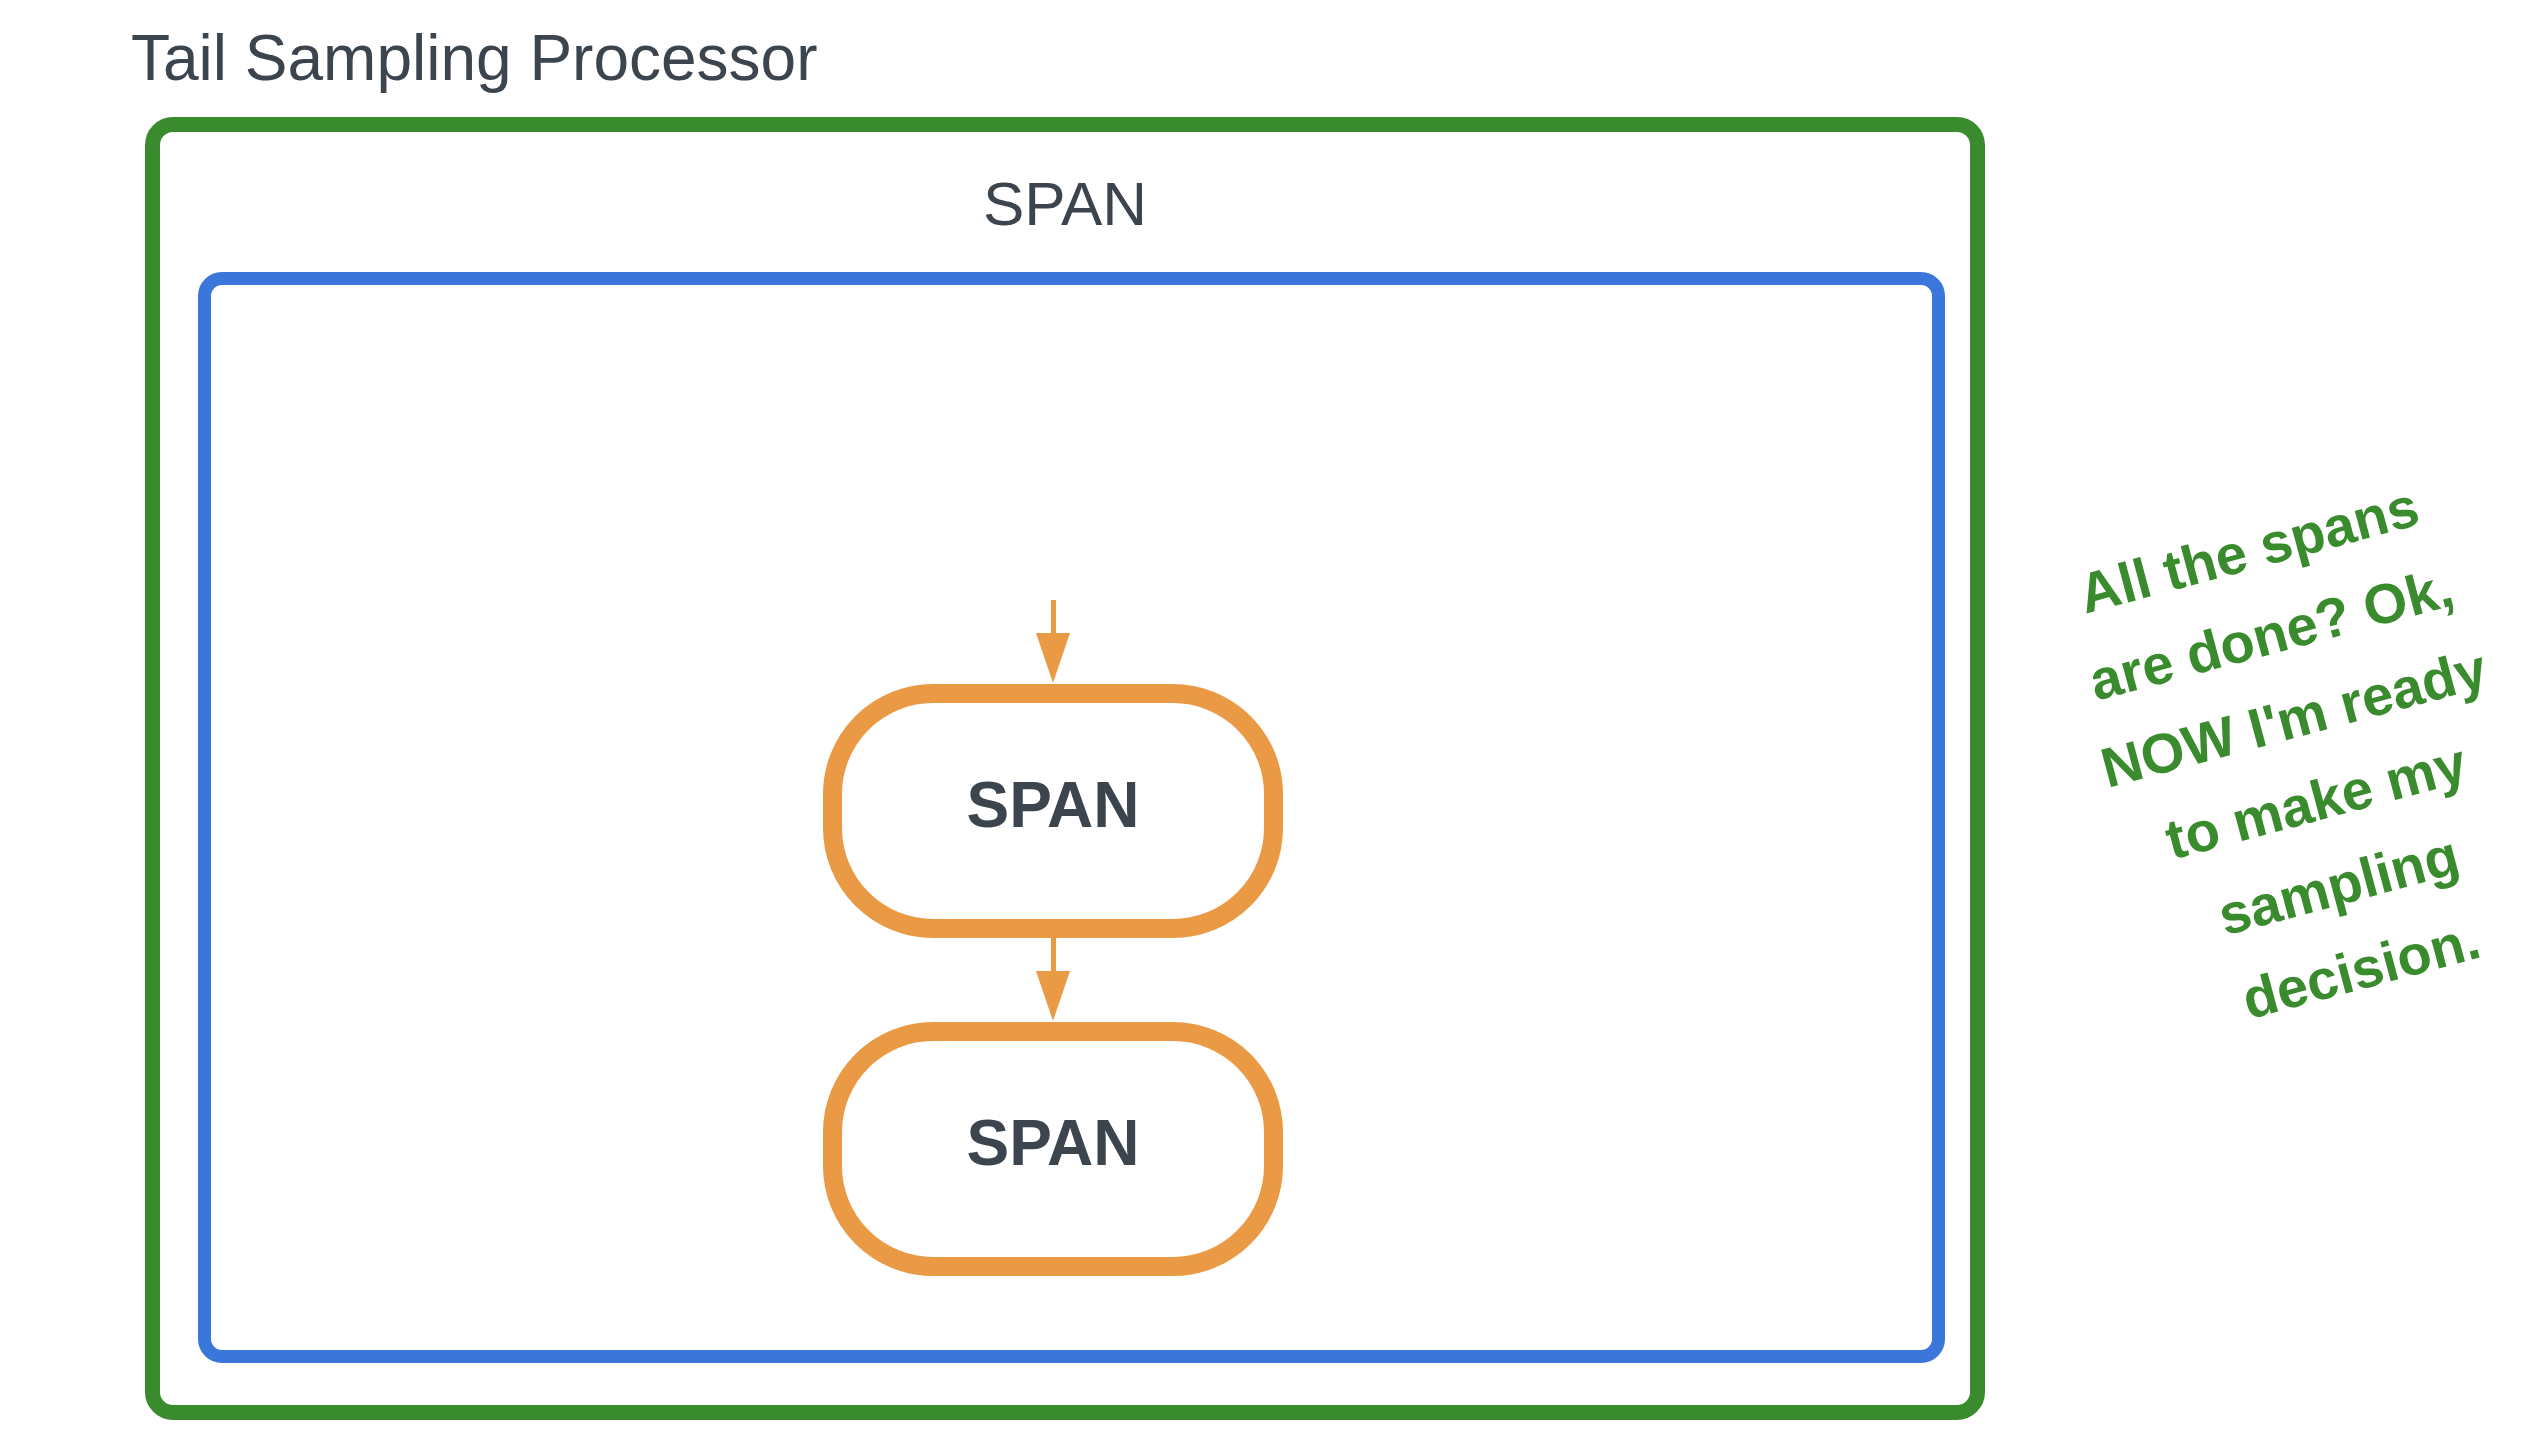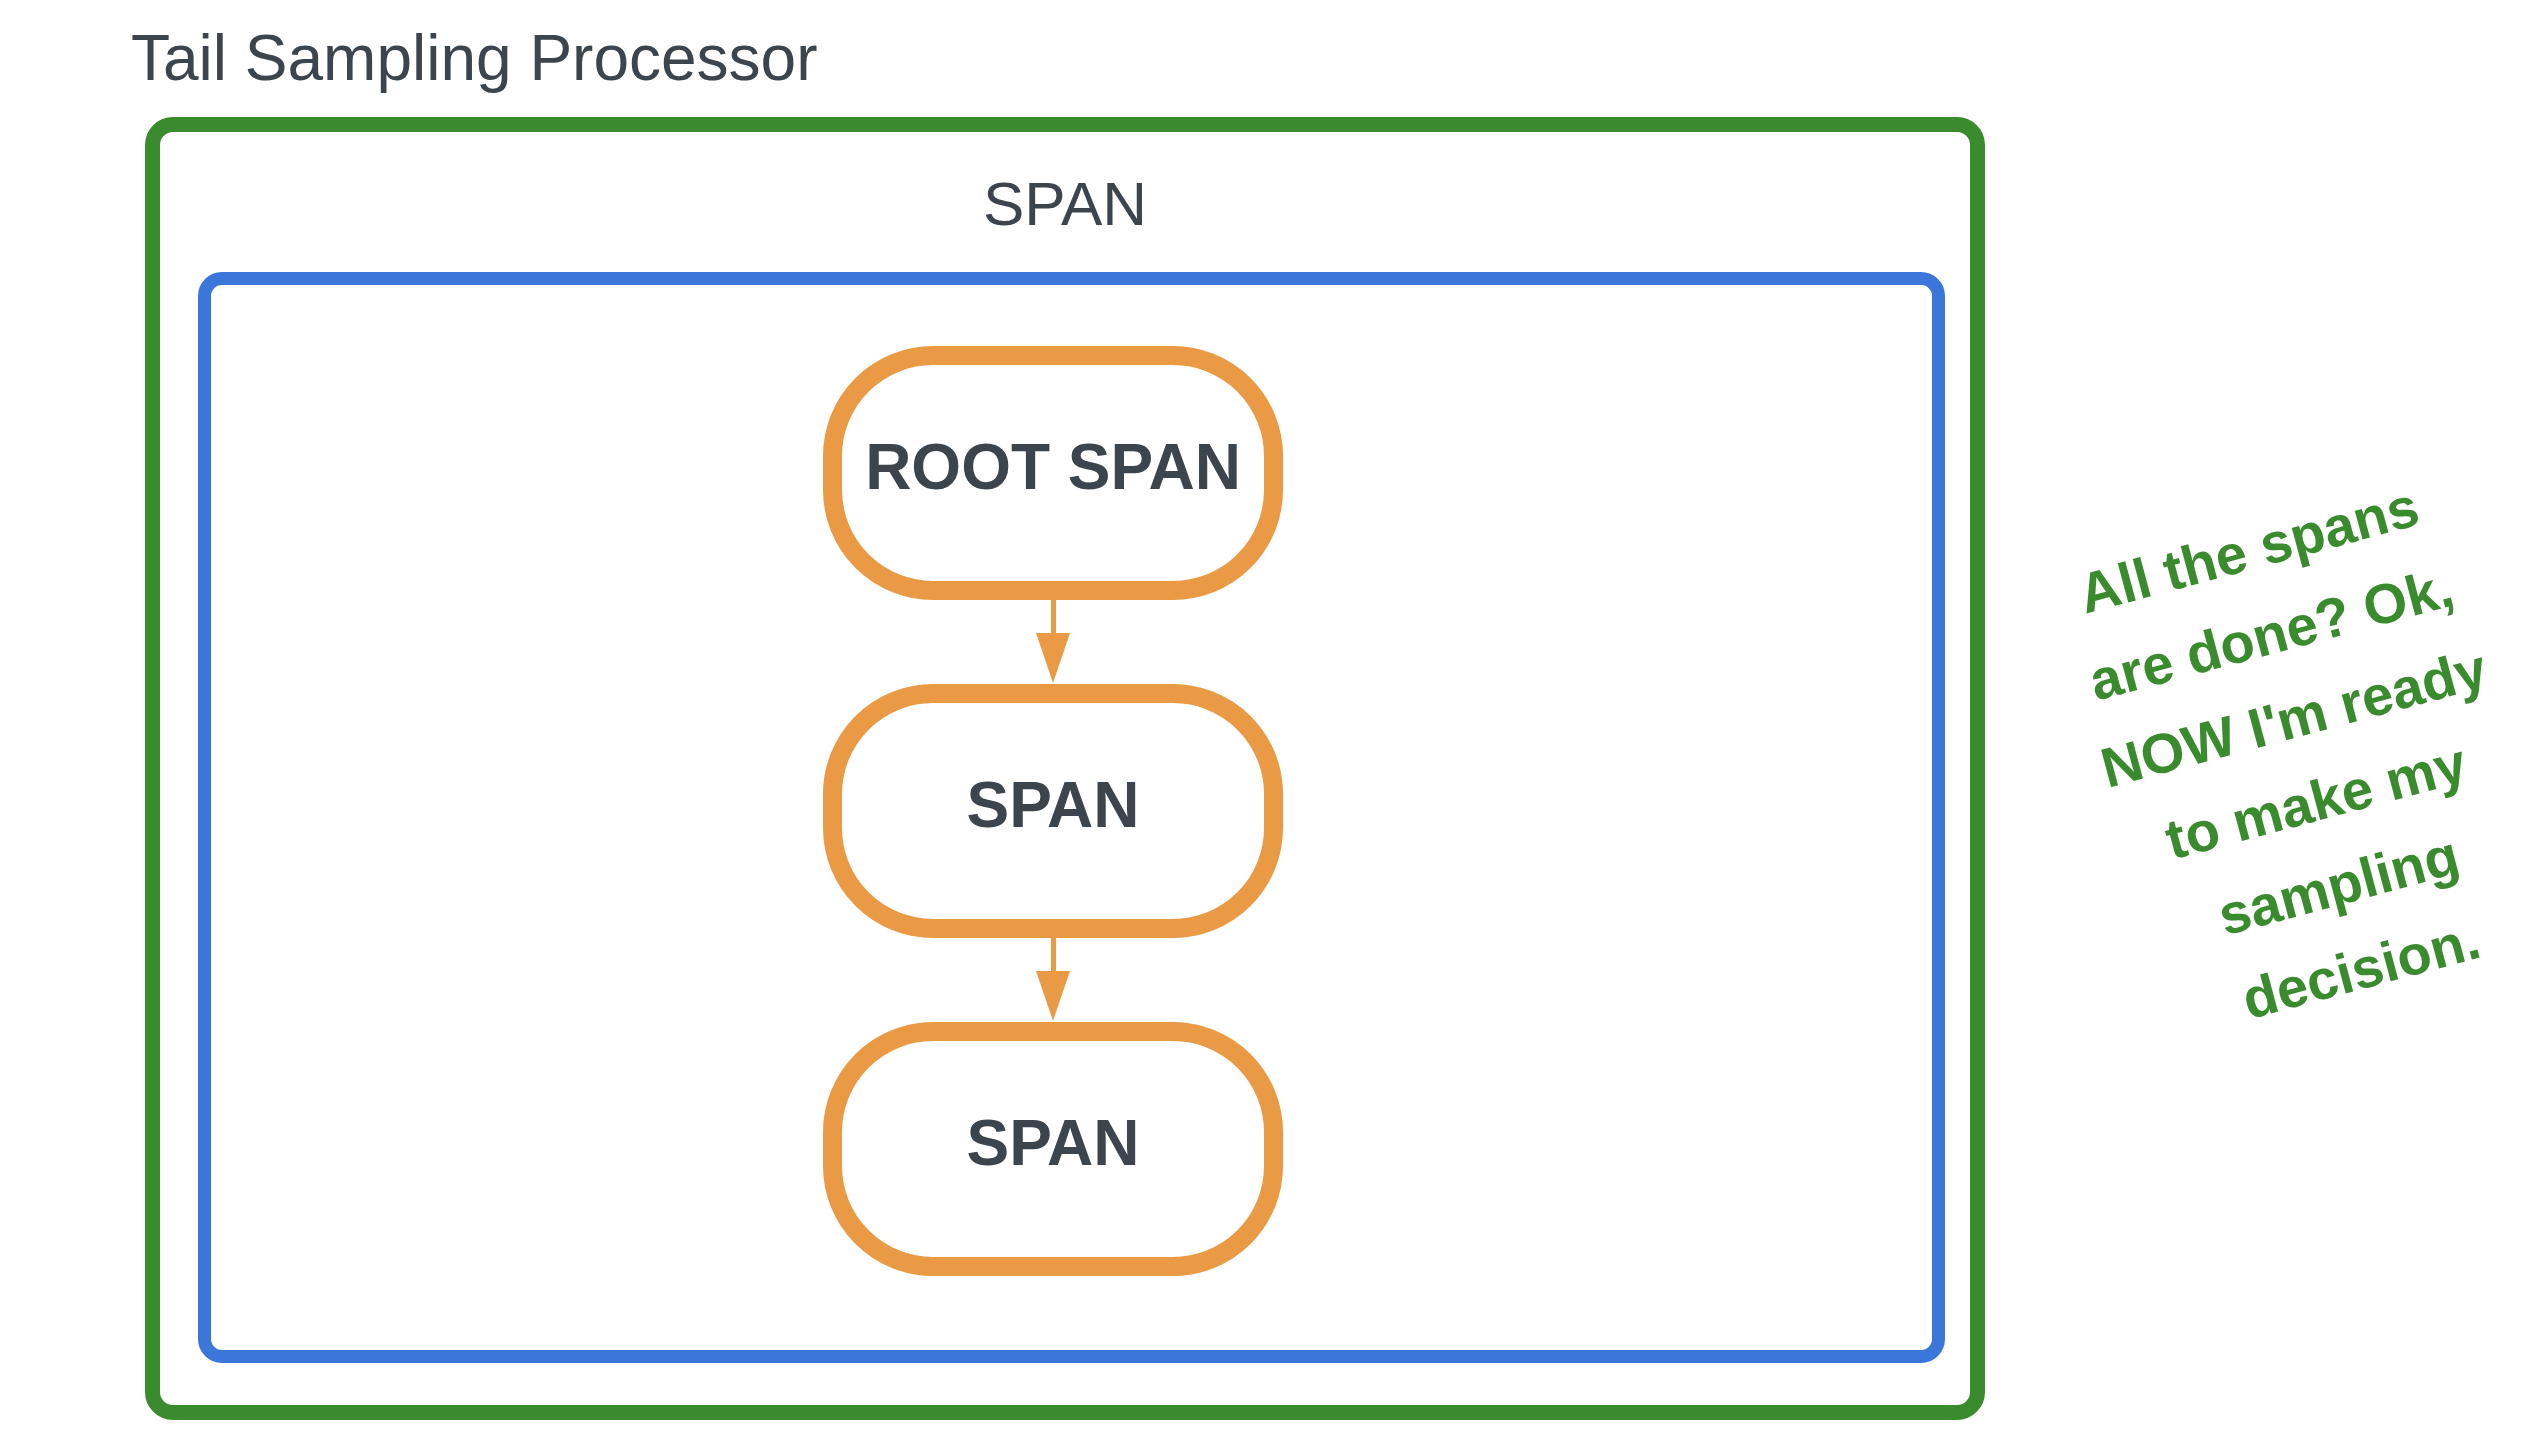--- a/index.html
+++ b/index.html
@@ -133,23 +133,20 @@
 <div class="canvas">
 
   <div class="diagram-title">Tail Sampling Processor</div>
 
   <div class="processor-box"></div>
 
   <div class="trace-label">SPAN</div>
 
   <div class="trace-box"></div>
 
-  <div class="pill pill-1">
-    <span class="pill-label">ROOT SPAN</span>
-  </div>
 
   <div class="arrow arrow-1">
     <div class="arrow-shaft"></div>
     <div class="arrow-head"></div>
   </div>
 
   <div class="pill pill-2">
     <span class="pill-label">SPAN</span>
   </div>
 

